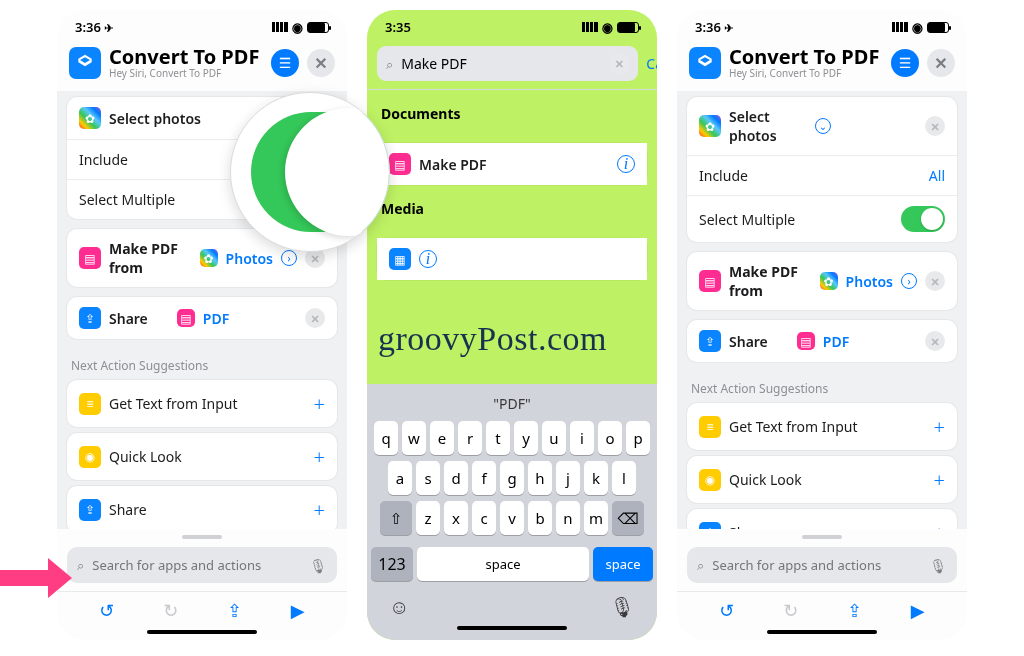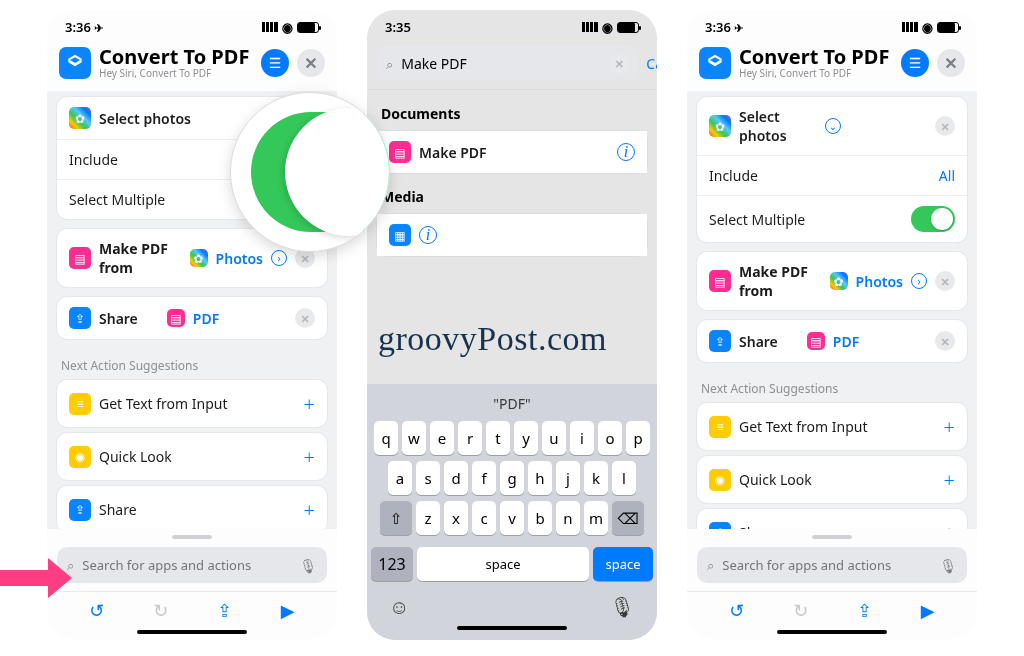--- a/index.html
+++ b/index.html
@@ -10,21 +10,21 @@
     --text:#1c1c1e;
     --muted:#8e8e93;
     --green:#34c759;
     --yellow:#ffcc00;
     --pink:#ff2d55;
     --purple:#af52de;
     --bg:#fafafa;
   }
   *{box-sizing:border-box;font-family:-apple-system,system-ui,Helvetica,Arial,sans-serif;}
   body{margin:0;background:#ffffff;width:1024px;height:656px;overflow:hidden;position:relative;}
-  .stage{display:flex;gap:30px;justify-content:center;align-items:center;padding:10px 30px;}
+  .stage{display:flex;gap:20px;justify-content:center;align-items:center;padding:10px 30px;}
   .phone{width:290px;height:630px;background:#fdfdfd;border-radius:28px;position:relative;overflow:hidden;display:flex;flex-direction:column;}
   .statusbar{display:flex;justify-content:space-between;align-items:center;padding:8px 18px 2px;font-size:13px;font-weight:600;}
   .statusbar .icons{display:flex;gap:4px;align-items:center;}
   .nav-indicator{font-size:11px;}
   .bars{display:inline-block;width:16px;height:10px;background:linear-gradient(to right,#000 0 3px,transparent 3px 4px,#000 4px 7px,transparent 7px 8px,#000 8px 11px,transparent 11px 12px,#000 12px 15px);}
   .batt{width:22px;height:11px;border:1px solid #000;border-radius:3px;position:relative;}
   .batt::after{content:"";position:absolute;right:-3px;top:3px;width:2px;height:4px;background:#000;border-radius:1px;}
   .batt i{display:block;background:#000;height:100%;width:85%;border-radius:1px;}
 
   .header{display:flex;align-items:center;gap:8px;padding:8px 12px 12px;}
@@ -68,21 +68,21 @@
   .toolbar span{font-size:18px;color:var(--blue);}
   .toolbar .dim{color:#c8c9cc;}
   .home-ind{width:110px;height:4px;background:#000;border-radius:2px;margin:4px auto 6px;}
 
   .grip{width:40px;height:4px;background:#d0d1d4;border-radius:2px;margin:6px auto 0;}
 
   
   .search-h{display:flex;align-items:center;gap:8px;padding:8px 10px;border-bottom:1px solid #d8d9db;}
   .search-h .field{flex:1;display:flex;align-items:center;gap:6px;background:#e6e7ea;border-radius:9px;padding:7px 9px;}
   .cancel{color:var(--blue);font-size:14px;}
-  .list-head{font-size:14px;font-weight:700;padding:14px 14px 8px;}
+  .list-head{font-size:14px;font-weight:700;padding:14px 14px 20px;}
   .list .row{background:#fff;}
   .info{color:var(--blue);font-size:16px;border:1.5px solid var(--blue);width:18px;height:18px;border-radius:50%;display:flex;align-items:center;justify-content:center;font-family:Georgia,serif;font-style:italic;}
 
   .keyboard{background:#d1d4da;padding:6px 4px 4px;margin-top:auto;}
   .kb-suggest{display:flex;justify-content:space-around;padding:4px 0 8px;font-size:14px;color:#3a3a3c;}
   .kb-row{display:flex;justify-content:center;gap:4px;margin-bottom:6px;}
   .key{background:#fff;border-radius:5px;min-width:24px;height:34px;display:flex;align-items:center;justify-content:center;font-size:15px;box-shadow:0 1px 0 rgba(0,0,0,.25);}
   .key.fn{background:#adb2bc;color:#000;min-width:32px;}
   .key.space{flex:1;min-width:120px;font-size:13px;}
   .key.search{background:var(--blue);color:#fff;min-width:60px;font-size:13px;}
@@ -195,21 +195,21 @@
     </div>
     <div class="toolbar">
       <span>↺</span>
       <span class="dim">↻</span>
       <span>⇪</span>
       <span>▶</span>
     </div>
     <div class="home-ind"></div>
   </div>
 
-  <div class="phone" style="background:#e5e5e5;">
+  <div class="phone" style="background:#bef264;">
     <div class="statusbar">
       <span>3:35</span>
       <span class="icons">
           <span class="bars"></span>
           <span>◉</span>
           <span class="batt">
             <i></i>
           </span>
         </span>
     </div>

